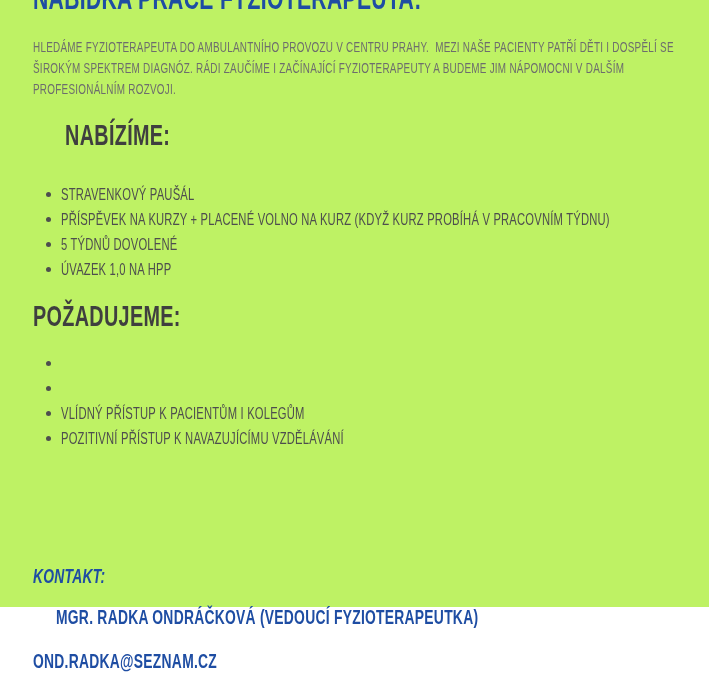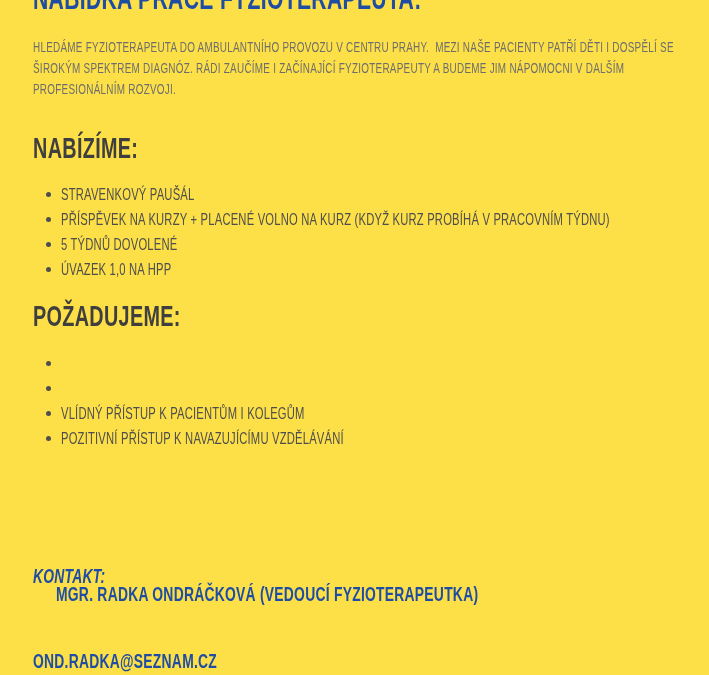--- a/index.html
+++ b/index.html
@@ -9,22 +9,22 @@
   }
   body {
     width: 709px;
     height: 675px;
     overflow: hidden;
     font-family: "Liberation Sans", sans-serif;
   }
   .page {
     position: relative;
     width: 709px;
-    height: 675px;
-    background: #fde047;
+    height: 607px;
+    background: #bef264;
   }
   
   .cond {
     display: inline-block;
     transform: scaleX(0.66);
     transform-origin: 0 0;
     white-space: pre;
   }
   .title-clipped {
     position: absolute;
@@ -51,21 +51,21 @@
   }
   .section-heading {
     position: absolute;
     left: 33px;
     font-size: 30px;
     font-weight: bold;
     line-height: 1;
     color: #3f3f3f;
     letter-spacing: 0.5px;
   }
-  .heading-offer   { top: 133px; }
+  .heading-offer   { top: 120px; margin-left: 32px; }
   .heading-require { top: 301px; }
   ul.bullet-list {
     position: absolute;
     left: 46px;
     margin: 0;
     padding: 0;
     list-style: none;
   }
   .list-offer   { top: 182px; }
   .list-require { top: 351px; }
@@ -91,21 +91,21 @@
   .contact-line {
     position: absolute;
     left: 33px;
     font-size: 21px;
     font-weight: bold;
     line-height: 24px;
     color: #1e4da3;
     letter-spacing: 0.4px;
   }
   .contact-heading { top: 564px; font-style: italic; }
-  .contact-person  { top: 582px; padding-left: 23px; }
+  .contact-person  { top: 605px; padding-left: 23px; }
   .contact-email   { top: 649px; text-decoration: none; }
 </style>
 </head>
 <body>
 
 <div class="page">
 
   <div class="title-clipped">
     <span class="cond">NABÍDKA PRÁCE FYZIOTERAPEUTA:</span>
   </div>

